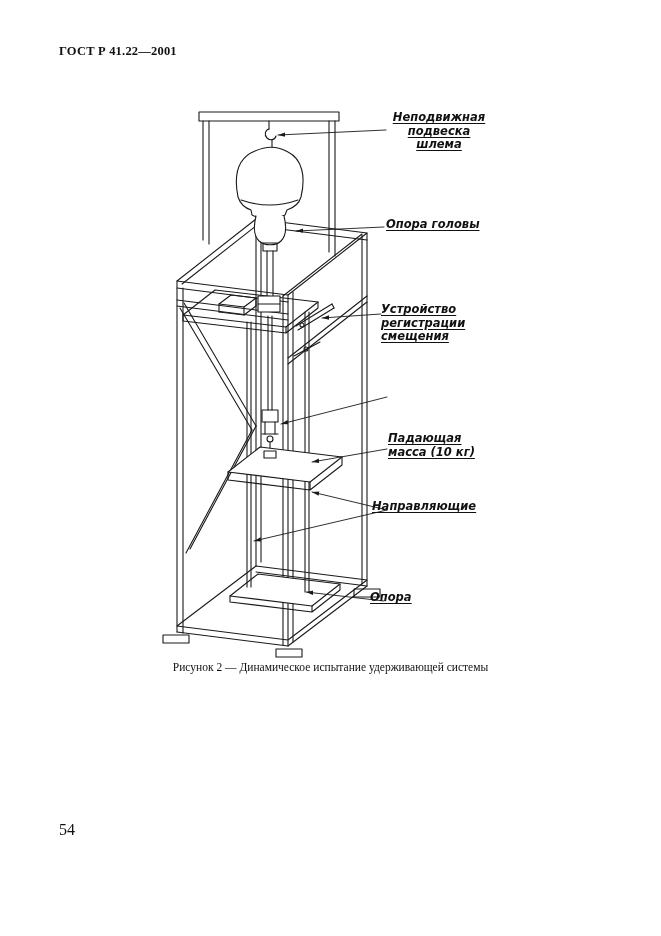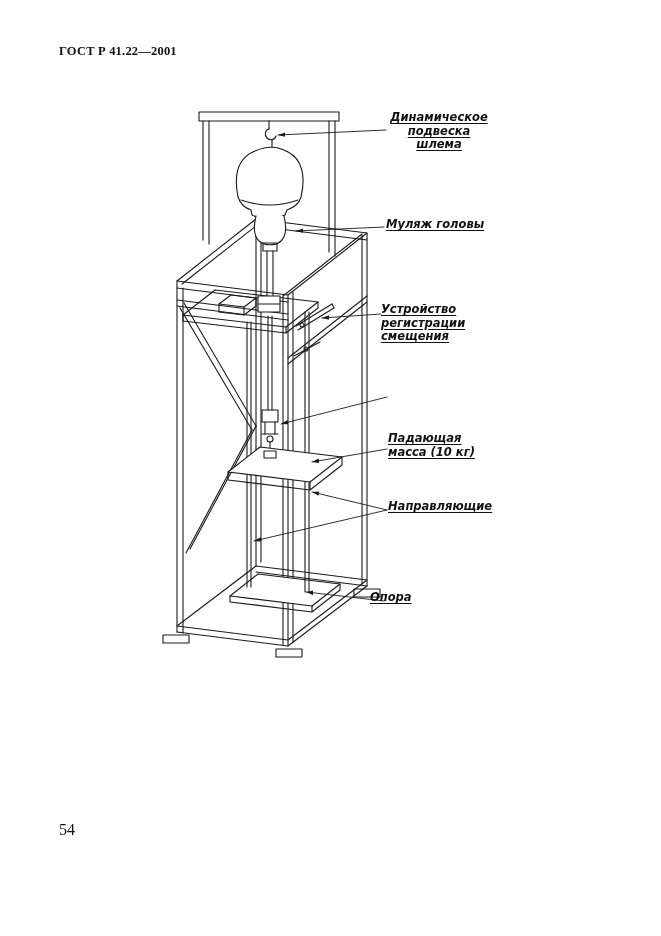--- a/index.html
+++ b/index.html
@@ -20,21 +20,21 @@
     font-size:11.5px;line-height:13.5px;
     white-space:pre-line;
     text-decoration:underline;text-underline-offset:2px;
     color:#111;
   }
   .c1{left:384px;top:111px;width:110px;text-align:center;}
   .c2{left:386px;top:218px;}
   .c3{left:381px;top:303px;}
   .c4{left:385px;top:381px;width:116px;text-align:center;}
   .c5{left:388px;top:432px;}
-  .c6{left:388px;top:500px;}
+  .c6{left:372px;top:500px;}
   .c7{left:370px;top:591px;}
   .caption{
     position:absolute;left:0;right:0;top:661px;
     text-align:center;font-size:11.5px;
   }
   .pagenum{
     position:absolute;left:59px;top:821px;font-size:16px;
   }
 </style>
 </head>
@@ -165,28 +165,29 @@
         <line x1="387" y1="397" x2="281" y2="424" marker-end="url(#arw)"></line>
         <line x1="387" y1="449" x2="312" y2="462" marker-end="url(#arw)"></line>
         <line x1="387" y1="510" x2="312" y2="492" marker-end="url(#arw)"></line>
         <line x1="387" y1="510" x2="254" y2="541" marker-end="url(#arw)"></line>
         <line x1="384" y1="601" x2="306" y2="592" marker-end="url(#arw)"></line>
       </g>
 
     </g>
   </svg>
 
-  <div class="callout c1">Динамическое
+  <div class="callout c1">Неподвижная
 подвеска
 шлема</div>
-  <div class="callout c2">Муляж головы</div>
+  <div class="callout c2">Опора головы</div>
   <div class="callout c3">Устройство
 регистрации
 смещения</div>
   <div class="callout c5">Падающая
 масса (10 кг)</div>
   <div class="callout c6">Направляющие</div>
   <div class="callout c7">Опора</div>
 
+  <div class="caption">Рисунок 2 — Динамическое испытание удерживающей системы</div>
 
   <div class="pagenum">54</div>
 
 </div>
 
 </body></html>

